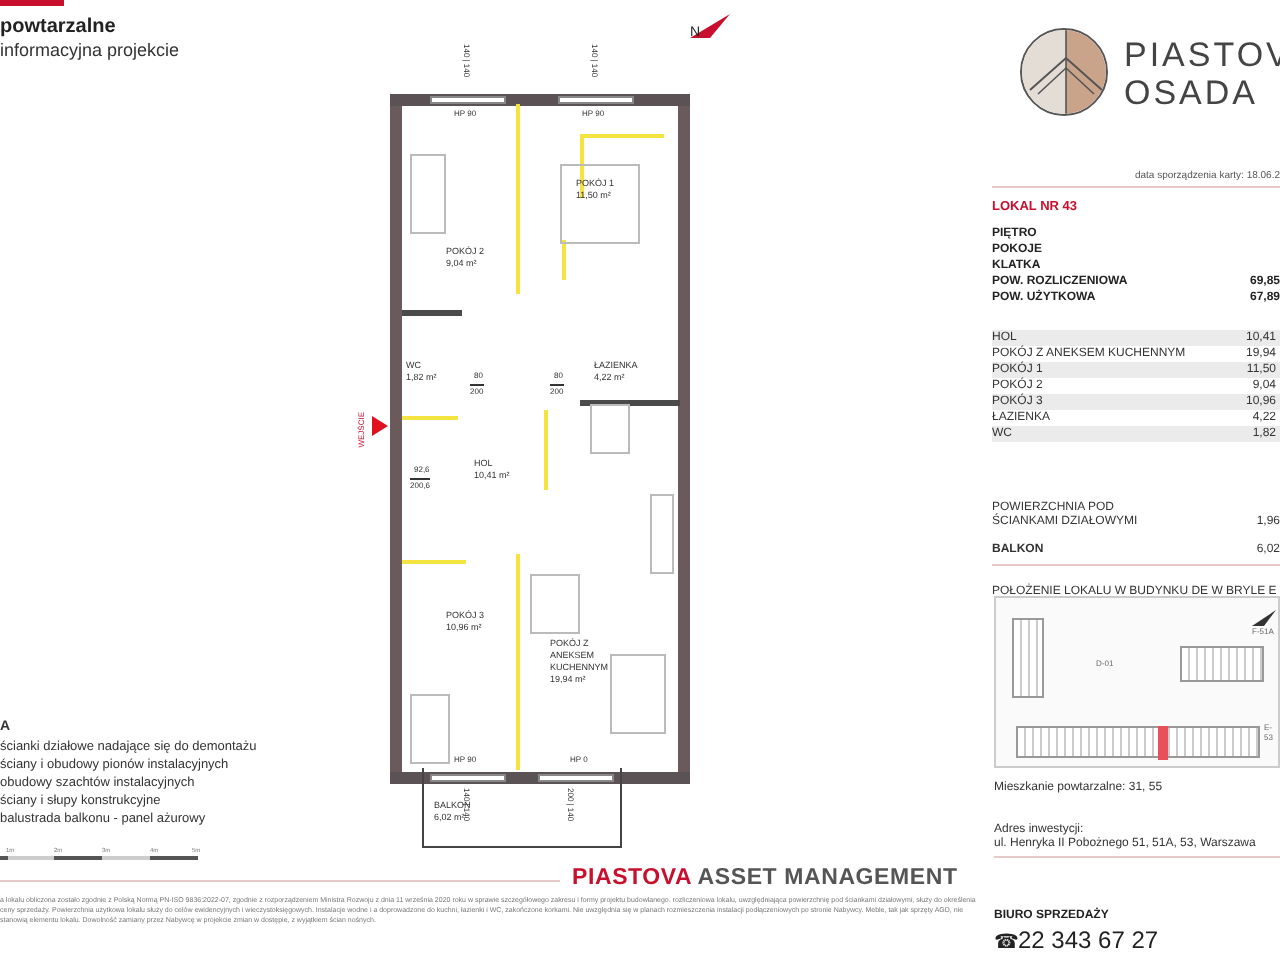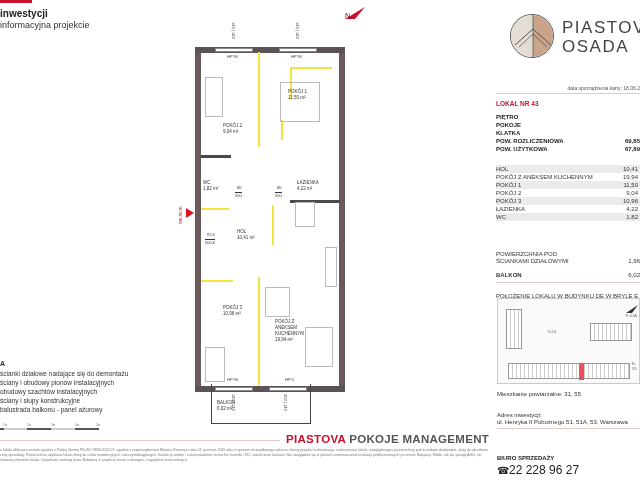--- a/index.html
+++ b/index.html
@@ -71,21 +71,21 @@
   .furn { position: absolute; border: 0.5px solid #bbb; }
   .balcony { position: absolute; left: 16px; top: 362px; width: 100px; height: 40px; border: 1px solid #444; border-top: none; }
   .entrance { position: absolute; left: 166px; top: 206px; font-size: 4px; color: #c8102e; writing-mode: vertical-rl; transform: rotate(180deg); }
   .entrance-arrow { position: absolute; left: 175px; top: 207px; width: 0; height: 0; border-top: 5px solid transparent; border-bottom: 5px solid transparent; border-left: 8px solid #e0101e; }
   .north { position: absolute; left: 345px; top: 7px; width: 20px; height: 12px; }
 </style>
 </head>
 <body>
 
 <div class="topbar"></div>
-<div class="doc-type">inwestycji</div>
+<div class="doc-type">powtarzalne</div>
 <div class="doc-sub">informacyjna projekcie</div>
 
 <div class="logo">
   <div class="logo-circle">
     <div class="logo-left"></div>
     <div class="logo-right"></div>
     <svg width="44" height="44" style="position:absolute;left:0;top:0">
       <polyline points="4,30 22,14 40,30" fill="none" stroke="#555" stroke-width="1"></polyline>
       <polyline points="8,32 22,19 36,32" fill="none" stroke="#555" stroke-width="0.8"></polyline>
       <line x1="22" y1="0" x2="22" y2="44" stroke="#555" stroke-width="0.8"></line>
@@ -180,21 +180,21 @@
   <svg style="position:absolute;left:128px;top:6px" width="12" height="8">
       <polygon points="0,8 12,0 6,8" fill="#333"></polygon>
     </svg>
 </div>
 
 <div class="repeat">Mieszkanie powtarzalne: 31, 55</div>
 <div class="addr-lbl">Adres inwestycji:</div>
 <div class="addr">ul. Henryka II Pobożnego 51, 51A, 53, Warszawa</div>
 <div class="hr" style="left:497px;top:428px;width:143px;"></div>
 <div class="sales-lbl">BIURO SPRZEDAŻY</div>
-<div class="phone"><span class="phone-icon">☎</span><span>22 228 96 27</span></div>
+<div class="phone"><span class="phone-icon">☎</span><span>22 343 67 27</span></div>
 
 <div class="legend">
   <div class="legend-title">A</div>
   <div class="legend-item">ścianki działowe nadające się do demontażu</div>
   <div class="legend-item">ściany i obudowy pionów instalacyjnych</div>
   <div class="legend-item">obudowy szachtów instalacyjnych</div>
   <div class="legend-item">ściany i słupy konstrukcyjne</div>
   <div class="legend-item">balustrada balkonu - panel ażurowy</div>
 </div>
 <div class="scale">
@@ -206,21 +206,21 @@
   <span class="scale-lbl" style="left:3px">1m</span>
   <span class="scale-lbl" style="left:27px">2m</span>
   <span class="scale-lbl" style="left:51px">3m</span>
   <span class="scale-lbl" style="left:75px">4m</span>
   <span class="scale-lbl" style="left:96px">5m</span>
 </div>
 <div class="hr" style="left:0;top:440px;width:200px;"></div>
 <div class="disclaimer">a lokalu obliczona zostało zgodnie z Polską Normą PN-ISO 9836:2022-07, zgodnie z rozporządzeniem Ministra Rozwoju z dnia 11 września 2020 roku w sprawie szczegółowego zakresu i formy projektu budowlanego. rozliczeniowa lokalu, uwzględniająca powierzchnię pod ściankami działowymi, służy do określenia ceny sprzedaży. Powierzchnia użytkowa lokalu służy do celów ewidencyjnych i wieczystoksięgowych. Instalacje wodne i a doprowadzone do kuchni, łazienki i WC, zakończone korkami. Nie uwzględnia się w planach rozmieszczenia instalacji podłączeniowych po stronie Nabywcy. Meble, tak jak sprzęty AGD, nie stanowią elementu lokalu. Dowolność zamiany przez Nabywcę w projekcie zmian w dostępie, z wyjątkiem ścian nośnych.</div>
 
 <div class="vam-line"></div>
-<div class="vam"><span class="red">PIASTOVA</span><span class="grey"> POKOJE MANAGEMENT</span></div>
+<div class="vam"><span class="red">PIASTOVA</span><span class="grey"> ASSET MANAGEMENT</span></div>
 
 <svg class="north" viewBox="0 0 20 12">
     <polygon points="0,12 20,0 10,12" fill="#c8102e"></polygon>
     <text x="0" y="11" font-size="7" fill="#222" font-family="Liberation Sans, sans-serif">N</text>
   </svg>
 
 <div class="plan">
 
   <div class="wall ext" style="left:0;top:25px;width:6px;height:345px;"></div>
   <div class="wall ext" style="left:144px;top:25px;width:6px;height:345px;"></div>

